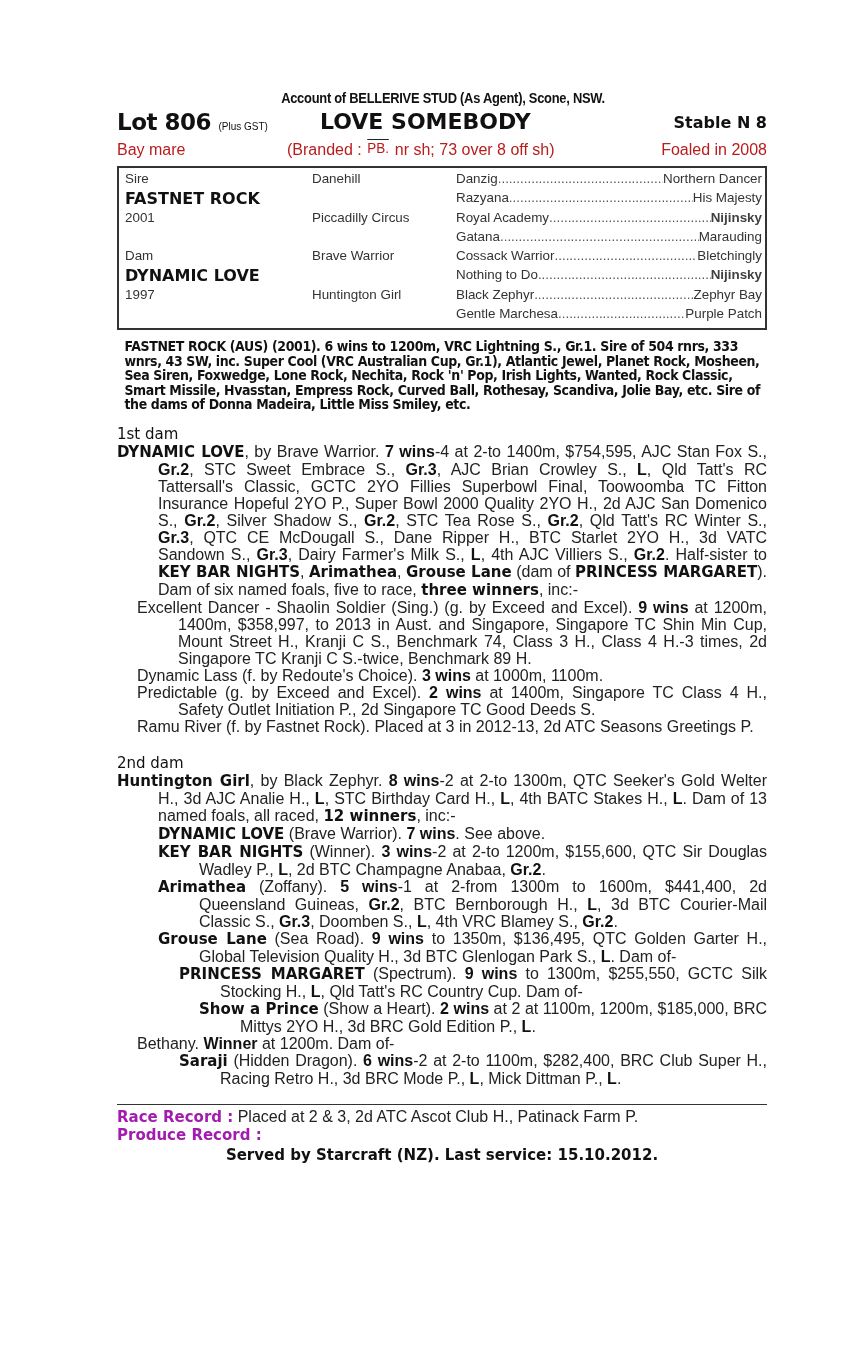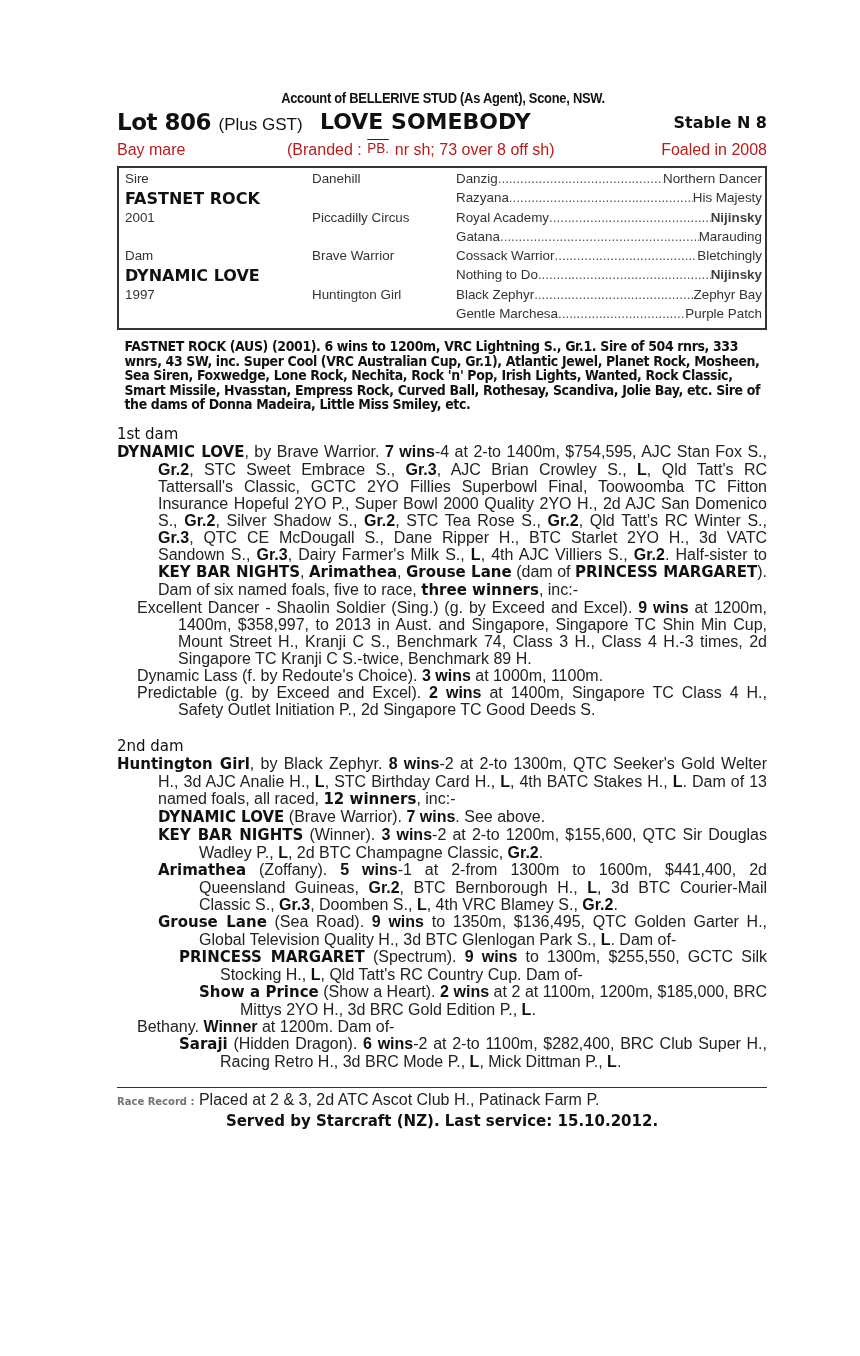--- a/index.html
+++ b/index.html
@@ -1,21 +1,21 @@
 <!DOCTYPE html>
 <html><head>
 <meta charset="utf-8">
 <style>
   html, body { margin: 0; padding: 0; background: #ffffff; }
   body { width: 860px; height: 1356px; position: relative; font-family: "Liberation Sans", sans-serif; color: #111; }
   .page { position: absolute; left: 117px; top: 88px; width: 650px; }
   .account { text-align: center; font-weight: bold; font-size: 15px; letter-spacing: -0.3px; transform: scaleX(0.86); transform-origin: center; white-space: nowrap; height: 20px; line-height: 20px; margin-left: 2px; }
   .lotline { position: relative; height: 26px; margin-top: 1px; }
   .lot { position: absolute; left: 0; top: 0; font-size: 23px; font-weight: bold; font-family: "DejaVu Sans", sans-serif; letter-spacing: -0.5px; }
-  .lot .gst { font-size: 17px; font-weight: normal; font-family: "Liberation Sans", sans-serif; letter-spacing: 0; }
+  .lot .gst { font-size: 10px; font-weight: normal; font-family: "Liberation Sans", sans-serif; letter-spacing: 0; }
   .horse { position: absolute; left: 203px; top: 0; font-size: 22px; font-weight: bold; font-family: "DejaVu Sans", sans-serif; letter-spacing: 0; }
   .stable { position: absolute; right: 0; top: 4px; font-size: 16px; font-weight: bold; font-family: "DejaVu Sans", sans-serif; }
   .subline { position: relative; height: 24px; margin-top: 4px; font-size: 16px; color: #b91c1c; }
   .subline .colour { position: absolute; left: 0; top: 2px; }
   .subline .branded { position: absolute; left: 170px; top: 2px; }
   .subline .foaled { position: absolute; right: 0; top: 2px; }
   .brand { display: inline-block; font-size: 15px; position: relative; transform: scaleX(0.9); border-top: 1.5px solid #222; line-height: 13px; margin-top: -2px; vertical-align: top; padding-top: 1px; }
   .pedigree { position: relative; border: 2px solid #333; height: 160px; margin-top: 3px; font-size: 13.4px; color: #333; }
   .pedigree .cell { position: absolute; white-space: nowrap; }
   .pedigree .big { font-size: 16px; font-weight: bold; color: #111; font-family: "DejaVu Sans", sans-serif; }
@@ -29,21 +29,21 @@
   .para { font-size: 16px; line-height: 17px; color: #222; text-align: justify; text-align-last: left; }
   .para .b { font-weight: bold; color: #111; }
   .para .bx { font-weight: bold; font-family: "DejaVu Sans", sans-serif; font-size: 15px; color: #111; }
   .hang0 { padding-left: 41px; text-indent: -41px; }
   .hang1 { margin-left: 20px; padding-left: 41px; text-indent: -41px; }
   .hang2 { margin-left: 41px; padding-left: 41px; text-indent: -41px; }
   .hang3 { margin-left: 62px; padding-left: 41px; text-indent: -41px; }
   .hang4 { margin-left: 82px; padding-left: 41px; text-indent: -41px; }
   .rule { border-top: 1.5px solid #333; margin-top: 17px; width: 650px; }
   .footer { font-size: 16px; line-height: 17px; margin-top: 3px; color: #222; }
-  .footer .lbl { font-weight: bold; font-family: "DejaVu Sans", sans-serif; font-size: 10px; color: #737373; }
+  .footer .lbl { font-weight: bold; font-family: "DejaVu Sans", sans-serif; font-size: 15px; color: #a21caf; }
   .served { text-align: center; font-weight: bold; font-family: "DejaVu Sans", sans-serif; font-size: 15px; color: #111; margin-top: 2px; }
 </style>
 </head>
 <body>
 
 <div class="page">
   <div class="account">Account of BELLERIVE STUD (As Agent), Scone, NSW.</div>
 
   <div class="lotline">
     <div class="lot"><span>Lot 806</span> <span class="gst">(Plus GST)</span></div>
@@ -113,31 +113,33 @@
   </div>
 
   <div class="sire-note">FASTNET ROCK (AUS) (2001). 6 wins to 1200m, VRC Lightning S., Gr.1. Sire of 504 rnrs, 333 wnrs, 43 SW, inc. Super Cool (VRC Australian Cup, Gr.1), Atlantic Jewel, Planet Rock, Mosheen, Sea Siren, Foxwedge, Lone Rock, Nechita, Rock 'n' Pop, Irish Lights, Wanted, Rock Classic, Smart Missile, Hvasstan, Empress Rock, Curved Ball, Rothesay, Scandiva, Jolie Bay, etc. Sire of the dams of Donna Madeira, Little Miss Smiley, etc.</div>
 
   <div class="section-head">1st dam</div>
   <div id="first-dam-main" class="para hang0"><span class="bx">DYNAMIC LOVE</span><span>, by Brave Warrior. </span><span class="b">7 wins</span><span>-4 at 2-to 1400m, $754,595, AJC Stan Fox S., </span><span class="b">Gr.2</span><span>, STC Sweet Embrace S., </span><span class="b">Gr.3</span><span>, AJC Brian Crowley S., </span><span class="b">L</span><span>, Qld Tatt's RC Tattersall's Classic, GCTC 2YO Fillies Superbowl Final, Toowoomba TC Fitton Insurance Hopeful 2YO P., Super Bowl 2000 Quality 2YO H., 2d AJC San Domenico S., </span><span class="b">Gr.2</span><span>, Silver Shadow S., </span><span class="b">Gr.2</span><span>, STC Tea Rose S., </span><span class="b">Gr.2</span><span>, Qld Tatt's RC Winter S., </span><span class="b">Gr.3</span><span>, QTC CE McDougall S., Dane Ripper H., BTC Starlet 2YO H., 3d VATC Sandown S., </span><span class="b">Gr.3</span><span>, Dairy Farmer's Milk S., </span><span class="b">L</span><span>, 4th AJC Villiers S., </span><span class="b">Gr.2</span><span>. Half-sister to </span><span class="bx">KEY BAR NIGHTS</span><span>, </span><span class="bx">Arimathea</span><span>, </span><span class="bx">Grouse Lane</span><span> (dam of </span><span class="bx">PRINCESS MARGARET</span><span>). Dam of six named foals, five to race, </span><span class="bx">three winners</span><span>, inc:-</span></div>
   <div id="first-dam-progeny">
       <div class="para hang1"><span>Excellent Dancer - Shaolin Soldier (Sing.) (g. by Exceed and Excel). </span><span class="b">9 wins</span><span> at 1200m, 1400m, $358,997, to 2013 in Aust. and Singapore, Singapore TC Shin Min Cup, Mount Street H., Kranji C S., Benchmark 74, Class 3 H., Class 4 H.-3 times, 2d Singapore TC Kranji C S.-twice, Benchmark 89 H.</span></div>
       <div class="para hang1"><span>Dynamic Lass (f. by Redoute's Choice). </span><span class="b">3 wins</span><span> at 1000m, 1100m.</span></div>
       <div class="para hang1"><span>Predictable (g. by Exceed and Excel). </span><span class="b">2 wins</span><span> at 1400m, Singapore TC Class 4 H., Safety Outlet Initiation P., 2d Singapore TC Good Deeds S.</span></div>
+      <div class="para hang1"><span>Ramu River (f. by Fastnet Rock). Placed at 3 in 2012-13, 2d ATC Seasons Greetings P.</span></div>
     </div>
 
   <div class="section-head" style="margin-top:20px;">2nd dam</div>
   <div id="second-dam-entries">
       <div class="para hang0"><span class="bx">Huntington Girl</span><span>, by Black Zephyr. </span><span class="b">8 wins</span><span>-2 at 2-to 1300m, QTC Seeker's Gold Welter H., 3d AJC Analie H., </span><span class="b">L</span><span>, STC Birthday Card H., </span><span class="b">L</span><span>, 4th BATC Stakes H., </span><span class="b">L</span><span>. Dam of 13 named foals, all raced, </span><span class="bx">12 winners</span><span>, inc:-</span></div>
       <div class="para hang2"><span class="bx">DYNAMIC LOVE</span><span> (Brave Warrior). </span><span class="b">7 wins</span><span>. See above.</span></div>
-      <div class="para hang2"><span class="bx">KEY BAR NIGHTS</span><span> (Winner). </span><span class="b">3 wins</span><span>-2 at 2-to 1200m, $155,600, QTC Sir Douglas Wadley P., </span><span class="b">L</span><span>, 2d BTC Champagne Classic, </span><span class="b">Gr.2</span><span>.</span></div>
+      <div class="para hang2"><span class="bx">KEY BAR NIGHTS</span><span> (Winner). </span><span class="b">3 wins</span><span>-2 at 2-to 1200m, $155,600, QTC Sir Douglas Wadley P., </span><span class="b">L</span><span>, 2d BTC Champagne Anabaa, </span><span class="b">Gr.2</span><span>.</span></div>
       <div class="para hang2"><span class="bx">Arimathea</span><span> (Zoffany). </span><span class="b">5 wins</span><span>-1 at 2-from 1300m to 1600m, $441,400, 2d Queensland Guineas, </span><span class="b">Gr.2</span><span>, BTC Bernborough H., </span><span class="b">L</span><span>, 3d BTC Courier-Mail Classic S., </span><span class="b">Gr.3</span><span>, Doomben S., </span><span class="b">L</span><span>, 4th VRC Blamey S., </span><span class="b">Gr.2</span><span>.</span></div>
       <div class="para hang2"><span class="bx">Grouse Lane</span><span> (Sea Road). </span><span class="b">9 wins</span><span> to 1350m, $136,495, QTC Golden Garter H., Global Television Quality H., 3d BTC Glenlogan Park S., </span><span class="b">L</span><span>. Dam of-</span></div>
       <div class="para hang3"><span class="bx">PRINCESS MARGARET</span><span> (Spectrum). </span><span class="b">9 wins</span><span> to 1300m, $255,550, GCTC Silk Stocking H., </span><span class="b">L</span><span>, Qld Tatt's RC Country Cup. Dam of-</span></div>
       <div class="para hang4"><span class="bx">Show a Prince</span><span> (Show a Heart). </span><span class="b">2 wins</span><span> at 2 at 1100m, 1200m, $185,000, BRC Mittys 2YO H., 3d BRC Gold Edition P., </span><span class="b">L</span><span>.</span></div>
       <div class="para hang1"><span>Bethany. </span><span class="b">Winner</span><span> at 1200m. Dam of-</span></div>
       <div class="para hang3"><span class="bx">Saraji</span><span> (Hidden Dragon). </span><span class="b">6 wins</span><span>-2 at 2-to 1100m, $282,400, BRC Club Super H., Racing Retro H., 3d BRC Mode P., </span><span class="b">L</span><span>, Mick Dittman P., </span><span class="b">L</span><span>.</span></div>
     </div>
 
   <div class="rule"></div>
   <div class="footer"><span class="lbl">Race Record :</span><span> Placed at 2 &amp; 3, 2d ATC Ascot Club H., Patinack Farm P.</span></div>
+  <div class="footer" style="margin-top:0;"><span class="lbl">Produce Record :</span></div>
   <div class="served">Served by Starcraft (NZ). Last service: 15.10.2012.</div>
 </div>
 
 </body></html>

